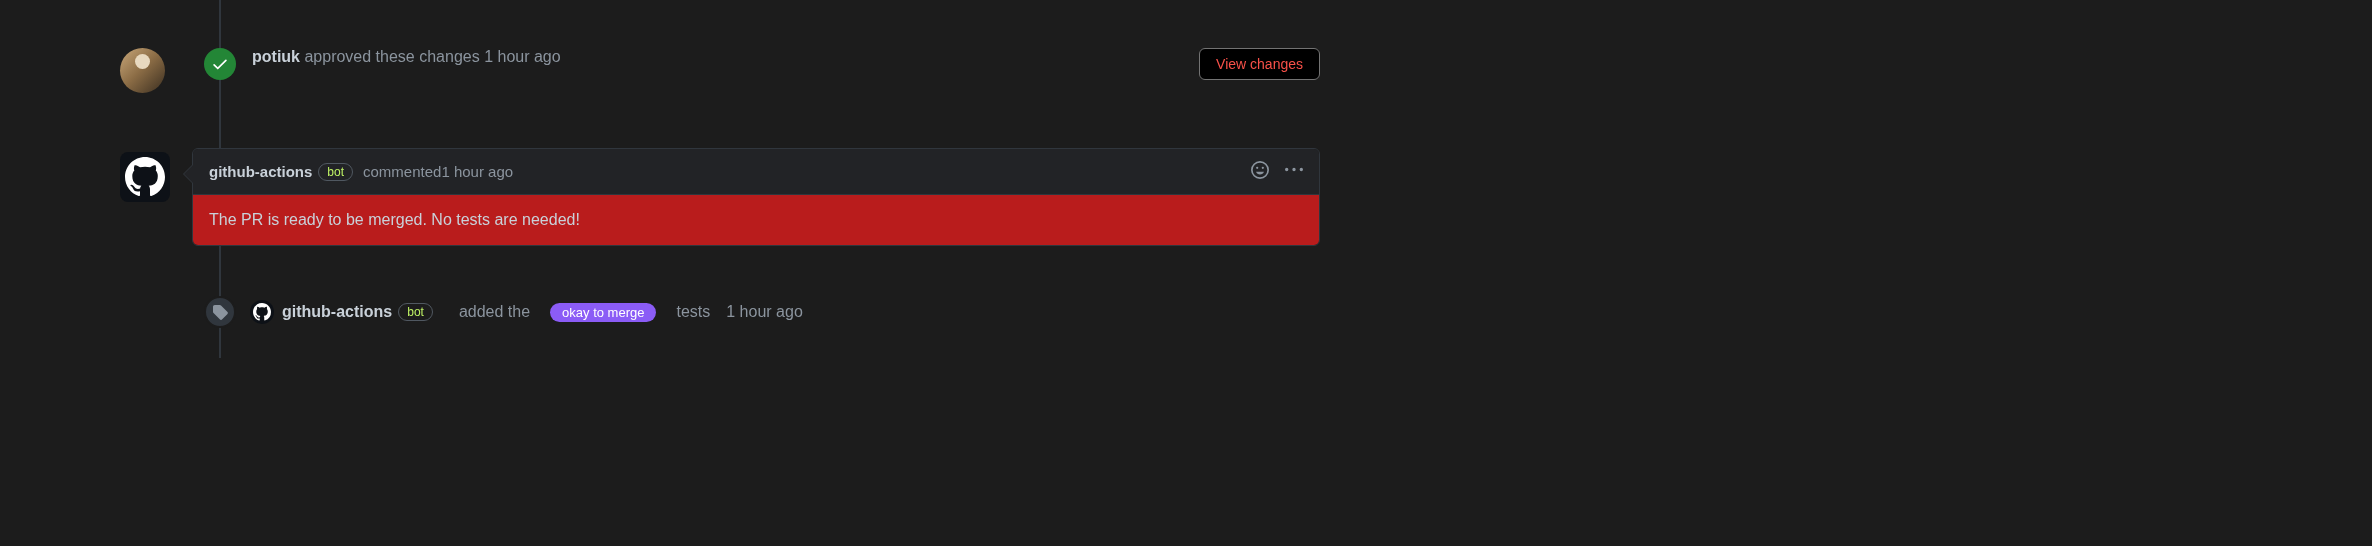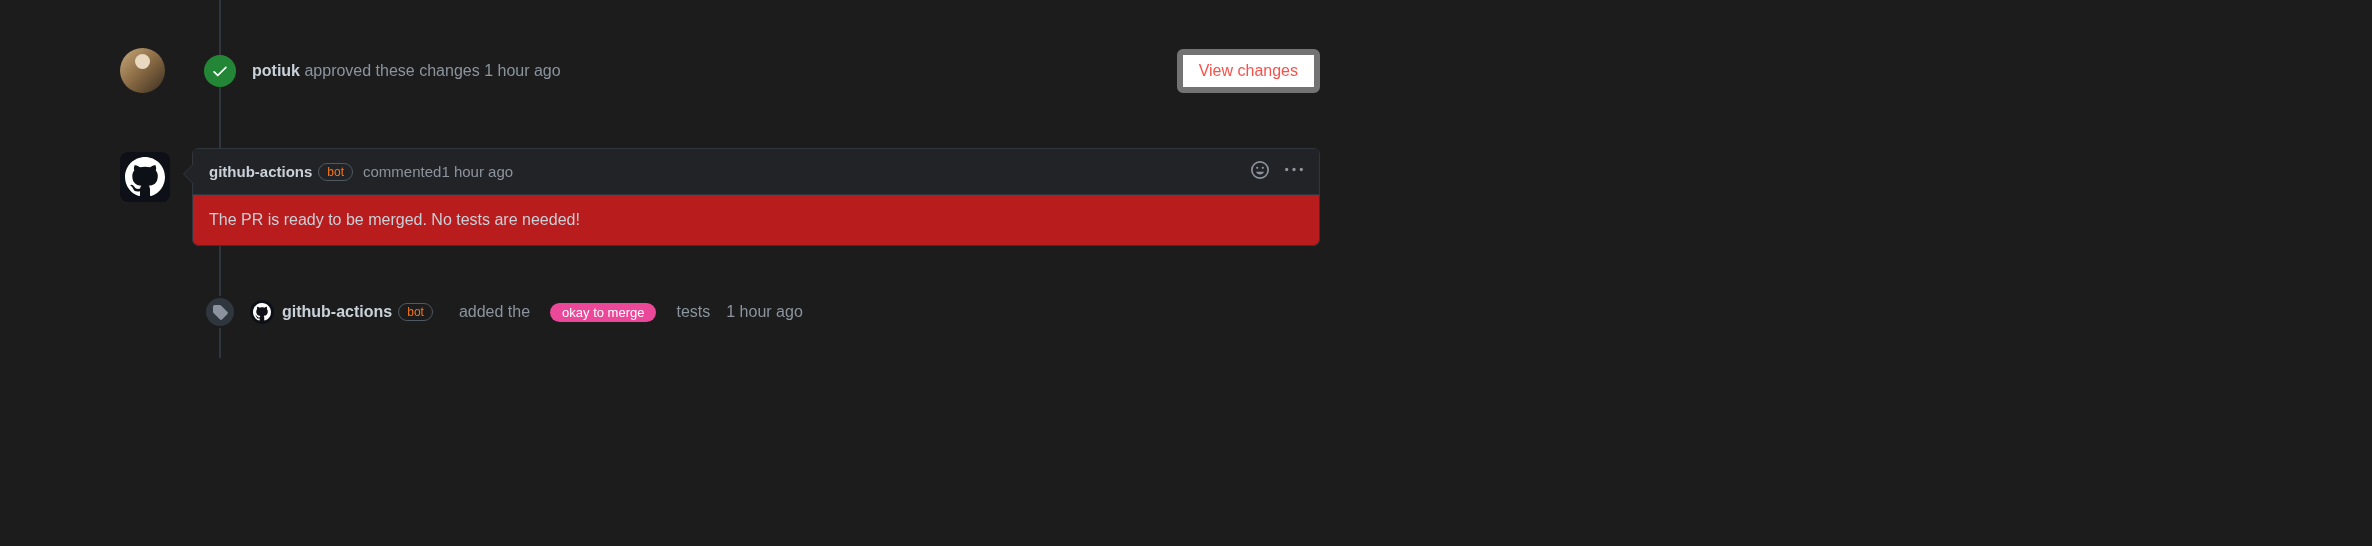--- a/index.html
+++ b/index.html
@@ -24,21 +24,21 @@
       position: absolute;
       left: 99px;
       top: -30px;
       bottom: -30px;
       width: 2px;
       background-color: #30363d;
     }
     
     .approval-row {
       display: flex;
-      align-items: center;
+      align-items: flex-start;
       position: relative;
       margin-bottom: 55px;
       padding-top: 18px;
     }
     .avatar-large {
       width: 45px;
       height: 45px;
       border-radius: 50%;
       background: linear-gradient(135deg, #c9a87a 0%, #8b6c45 48%, #3a2e20 100%);
       position: relative;
@@ -74,26 +74,26 @@
     .approval-text {
       color: #8b949e;
       font-size: 16px;
       flex-grow: 1;
     }
     .approval-text .author {
       font-weight: 600;
       color: #c9d1d9;
     }
     .view-changes-btn {
-      border: 6px solid #737373;
-      background: #ffffff;
+      border: 1px solid #737373;
+      background: #000000;
       color: #f85149;
       padding: 7px 16px;
       border-radius: 6px;
-      font-size: 16px;
+      font-size: 14px;
       font-weight: 500;
       cursor: pointer;
     }
     
     .comment-row {
       display: flex;
       align-items: flex-start;
       position: relative;
       margin-bottom: 50px;
     }
@@ -150,21 +150,21 @@
     .comment-header .author {
       font-weight: 600;
       color: #c9d1d9;
       margin-right: 6px;
     }
     .bot-badge {
       border: 1px solid #505861;
       border-radius: 20px;
       padding: 1px 8px;
       font-size: 12px;
-      color: #f97316;
+      color: #bef264;
       margin-right: 10px;
       font-weight: 500;
     }
     .comment-header-actions {
       margin-left: auto;
       display: flex;
       align-items: center;
       gap: 16px;
     }
     .comment-header-actions svg {
@@ -221,21 +221,21 @@
       width: 18px;
       height: 18px;
       fill: #ffffff;
     }
     .label-row .author {
       font-weight: 600;
       color: #c9d1d9;
       margin-right: 6px;
     }
     .label-pill {
-      background-color: #ec4899;
+      background-color: #8b5cf6;
       color: #ffffff;
       border-radius: 20px;
       padding: 2px 12px;
       font-size: 13px;
       font-weight: 500;
       margin: 0 4px;
       display: inline-block;
     }
     .gap { margin: 0 16px; }
   </style>

